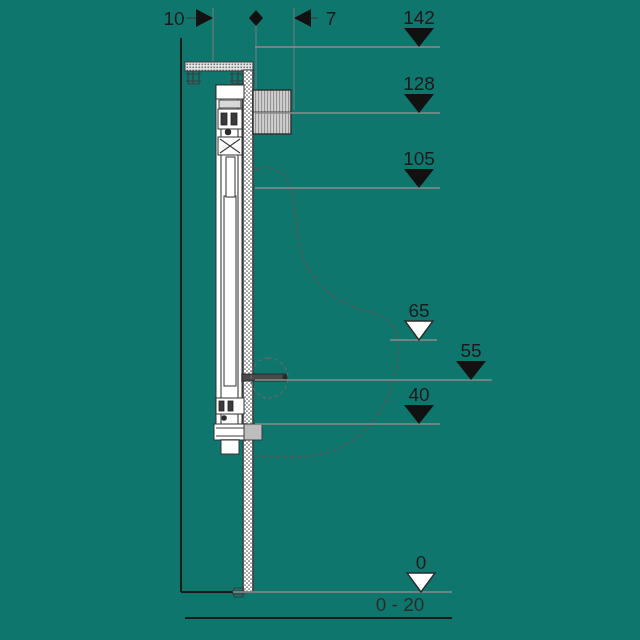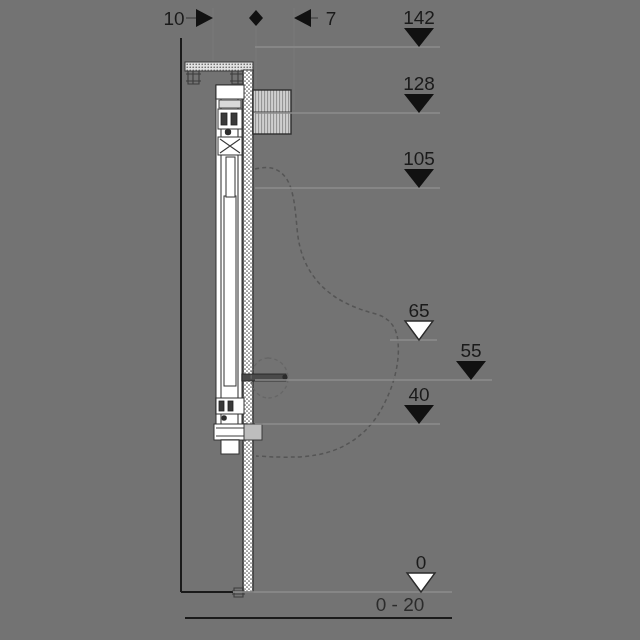--- a/index.html
+++ b/index.html
@@ -11,21 +11,21 @@
   body {
     width: 640px;
     height: 640px;
     font-family: "Liberation Sans", sans-serif;
     overflow: hidden;
   }
   #drawing-root {
     position: relative;
     width: 640px;
     height: 640px;
-    background: #737373;
+    background: #0f766e;
   }
   svg#drawing {
     position: absolute;
     top: 0;
     left: 0;
     width: 640px;
     height: 640px;
     display: block;
   }
   .dim-label {

